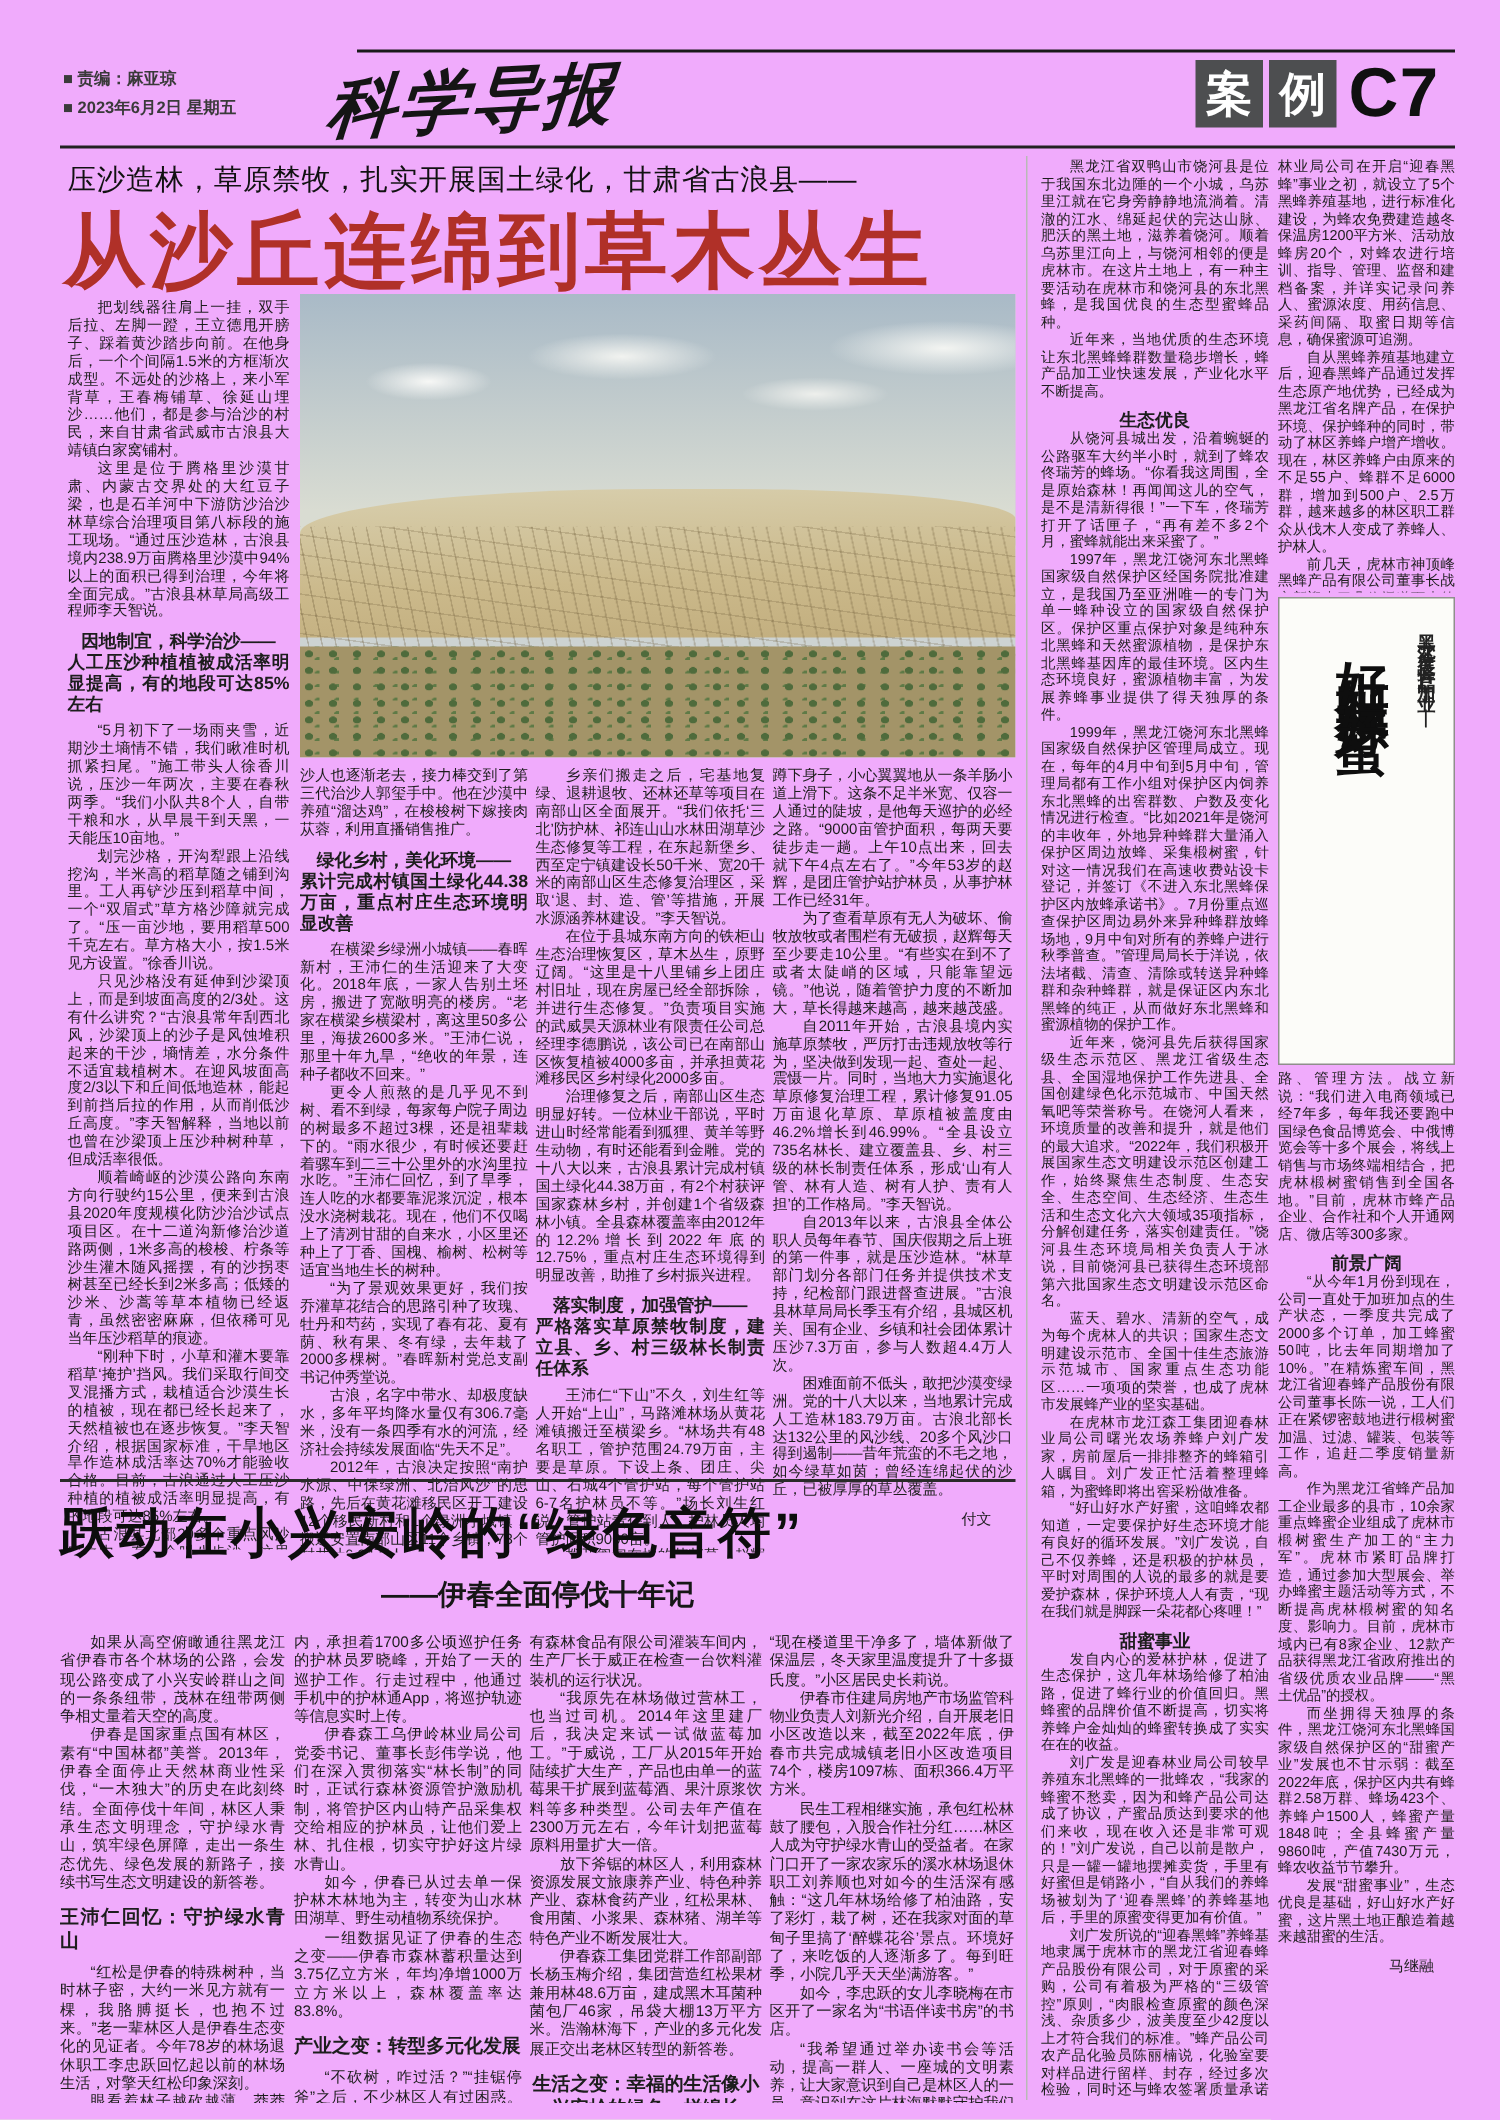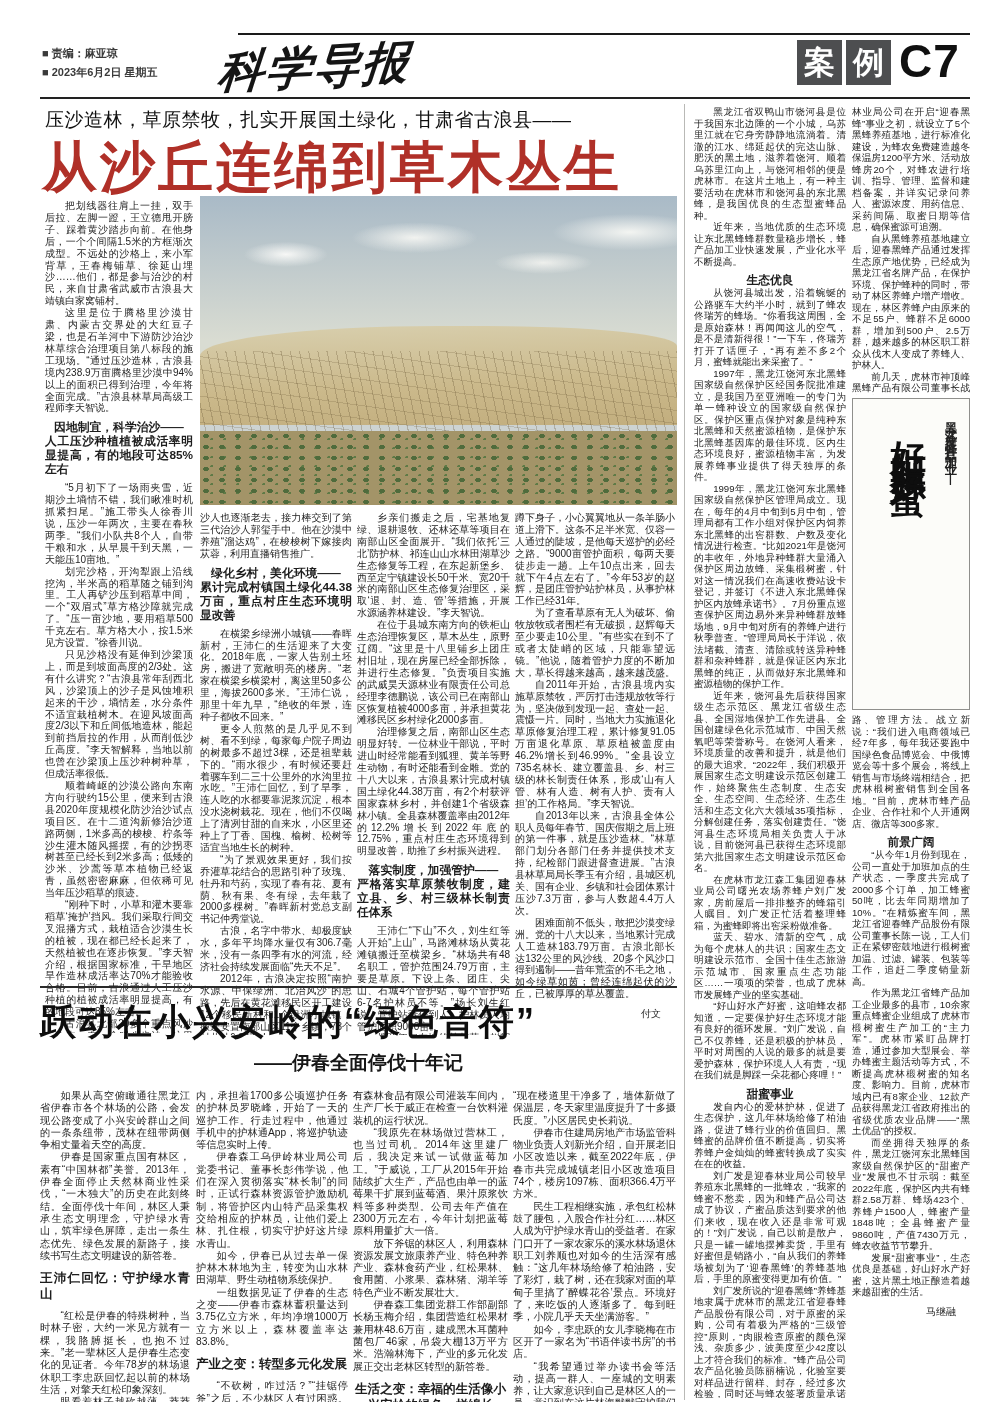--- a/index.html
+++ b/index.html
@@ -1,16 +1,16 @@
 <!DOCTYPE html>
 <html><head>
 <meta charset="utf-8">
 <style>
   html,body{margin:0;padding:0;background:#e3e3e0;font-family:"Liberation Sans","DejaVu Sans",sans-serif;}
-  .page{position:relative;width:1000px;height:1413px;background:#ffffff;margin:0 auto;overflow:hidden;color:#1d1d1d;}
+  .page{position:relative;width:1000px;height:1413px;background:#f0abfc;margin:0 auto;overflow:hidden;color:#1d1d1d;}
   
   .hdr-edit{position:absolute;left:42px;top:44px;font-size:11px;font-weight:700;color:#3a3a3a;line-height:19px;}
   .masthead{position:absolute;left:218px;top:36px;width:220px;font-family:"DejaVu Serif","Liberation Serif",serif;
             font-size:46px;font-weight:700;font-style:italic;transform:rotate(-3deg) skewX(-8deg);color:#151515;letter-spacing:2px;}
   .topline{position:absolute;left:238px;top:33px;width:732px;height:2px;background:#1a1a1a;}
   .secbox{position:absolute;top:40px;width:45px;height:45px;background:#4d4e50;color:#fff;font-size:31px;font-weight:700;
           text-align:center;line-height:45px;}
   .sec1{left:797px;} .sec2{left:846px;}
   .pageno{position:absolute;left:899px;top:34px;font-size:46px;font-weight:700;color:#101010;letter-spacing:1px;}
   .hdr-rule{position:absolute;left:40px;top:97px;width:930px;height:2px;background:#222;}
@@ -127,22 +127,22 @@
   <div class="vdiv"></div>
 
   <div class="col bee" style="left:694px;top:106px;width:152px;height:1292px">
       <div class="blk p">黑龙江省双鸭山市饶河县是位于我国东北边陲的一个小城，乌苏里江就在它身旁静静地流淌着。清澈的江水、绵延起伏的完达山脉、肥沃的黑土地，滋养着饶河。顺着乌苏里江向上，与饶河相邻的便是虎林市。在这片土地上，有一种主要活动在虎林市和饶河县的东北黑蜂，是我国优良的生态型蜜蜂品种。</div>
       <div class="blk p">近年来，当地优质的生态环境让东北黑蜂蜂群数量稳步增长，蜂产品加工业快速发展，产业化水平不断提高。</div>
       <div class="blk hc">生态优良</div>
       <div class="blk p">从饶河县城出发，沿着蜿蜒的公路驱车大约半小时，就到了蜂农佟瑞芳的蜂场。“你看我这周围，全是原始森林！再闻闻这儿的空气，是不是清新得很！”一下车，佟瑞芳打开了话匣子，“再有差不多2个月，蜜蜂就能出来采蜜了。”</div>
       <div class="blk p">1997年，黑龙江饶河东北黑蜂国家级自然保护区经国务院批准建立，是我国乃至亚洲唯一的专门为单一蜂种设立的国家级自然保护区。保护区重点保护对象是纯种东北黑蜂和天然蜜源植物，是保护东北黑蜂基因库的最佳环境。区内生态环境良好，蜜源植物丰富，为发展养蜂事业提供了得天独厚的条件。</div>
       <div class="blk p">1999年，黑龙江饶河东北黑蜂国家级自然保护区管理局成立。现在，每年的4月中旬到5月中旬，管理局都有工作小组对保护区内饲养东北黑蜂的出窖群数、户数及变化情况进行检查。“比如2021年是饶河的丰收年，外地异种蜂群大量涌入保护区周边放蜂、采集椴树蜜，针对这一情况我们在高速收费站设卡登记，并签订《不进入东北黑蜂保护区内放蜂承诺书》。7月份重点巡查保护区周边易外来异种蜂群放蜂场地，9月中旬对所有的养蜂户进行秋季普查。”管理局局长于洋说，依法堵截、清查、清除或转送异种蜂群和杂种蜂群，就是保证区内东北黑蜂的纯正，从而做好东北黑蜂和蜜源植物的保护工作。</div>
       <div class="blk p">近年来，饶河县先后获得国家级生态示范区、黑龙江省级生态县、全国湿地保护工作先进县、全国创建绿色化示范城市、中国天然氧吧等荣誉称号。在饶河人看来，环境质量的改善和提升，就是他们的最大追求。“2022年，我们积极开展国家生态文明建设示范区创建工作，始终聚焦生态制度、生态安全、生态空间、生态经济、生态生活和生态文化六大领域35项指标，分解创建任务，落实创建责任。”饶河县生态环境局相关负责人于冰说，目前饶河县已获得生态环境部第六批国家生态文明建设示范区命名。</div>
+      <div class="blk p">蓝天、碧水、清新的空气，成为每个虎林人的共识；国家生态文明建设示范市、全国十佳生态旅游示范城市、国家重点生态功能区……一项项的荣誉，也成了虎林市发展蜂产业的坚实基础。</div>
       <div class="blk p">在虎林市龙江森工集团迎春林业局公司曙光农场养蜂户刘广发家，房前屋后一排排整齐的蜂箱引人瞩目。刘广发正忙活着整理蜂箱，为蜜蜂即将出窖采粉做准备。</div>
-      <div class="blk p">蓝天、碧水、清新的空气，成为每个虎林人的共识；国家生态文明建设示范市、全国十佳生态旅游示范城市、国家重点生态功能区……一项项的荣誉，也成了虎林市发展蜂产业的坚实基础。</div>
       <div class="blk p">“好山好水产好蜜，这咱蜂农都知道，一定要保护好生态环境才能有良好的循环发展。”刘广发说，自己不仅养蜂，还是积极的护林员，平时对周围的人说的最多的就是要爱护森林，保护环境人人有责，“现在我们就是脚踩一朵花都心疼哩！”</div>
       <div class="blk hc">甜蜜事业</div>
       <div class="blk p">发自内心的爱林护林，促进了生态保护，这几年林场给修了柏油路，促进了蜂行业的价值回归。黑蜂蜜的品牌价值不断提高，切实将养蜂户金灿灿的蜂蜜转换成了实实在在的收益。</div>
       <div class="blk p">刘广发是迎春林业局公司较早养殖东北黑蜂的一批蜂农，“我家的蜂蜜不愁卖，因为和蜂产品公司达成了协议，产蜜品质达到要求的他们来收，现在收入还是非常可观的！”刘广发说，自己以前是散户，只是一罐一罐地摆摊卖货，手里有好蜜但是销路小，“自从我们的养蜂场被划为了‘迎春黑蜂’的养蜂基地后，手里的原蜜变得更加有价值。”</div>
       <div class="blk p">刘广发所说的“迎春黑蜂”养蜂基地隶属于虎林市的黑龙江省迎春蜂产品股份有限公司，对于原蜜的采购，公司有着极为严格的“三级管控”原则，“肉眼检查原蜜的颜色深浅、杂质多少，波美度至少42度以上才符合我们的标准。”蜂产品公司农产品化验员陈丽楠说，化验室要对样品进行留样、封存，经过多次检验，同时还与蜂农签署质量承诺书。</div>
     </div>
   <div class="col bee" style="left:852px;top:106px;width:118px;height:289px">
       <div class="blk pc">林业局公司在开启“迎春黑蜂”事业之初，就设立了5个黑蜂养殖基地，进行标准化建设，为蜂农免费建造越冬保温房1200平方米、活动放蜂房20个，对蜂农进行培训、指导、管理、监督和建档备案，并详实记录问养人、蜜源浓度、用药信息、采药间隔、取蜜日期等信息，确保蜜源可追溯。</div>
       <div class="blk p">自从黑蜂养殖基地建立后，迎春黑蜂产品通过发挥生态原产地优势，已经成为黑龙江省名牌产品，在保护环境、保护蜂种的同时，带动了林区养蜂户增产增收。现在，林区养蜂户由原来的不足55户、蜂群不足6000群，增加到500户、2.5万群，越来越多的林区职工群众从伐木人变成了养蜂人、护林人。</div>
       <div class="blk p">前几天，虎林市神顶峰黑蜂产品有限公司董事长战立新迎来了几位远道而来的客人。去年，公司入选农业农村部首期“乡村商学堂”培训资格，这次是负责线上带货、运营管理的指导教师们来到虎林市，一对一指导公司电商发展思</div>

